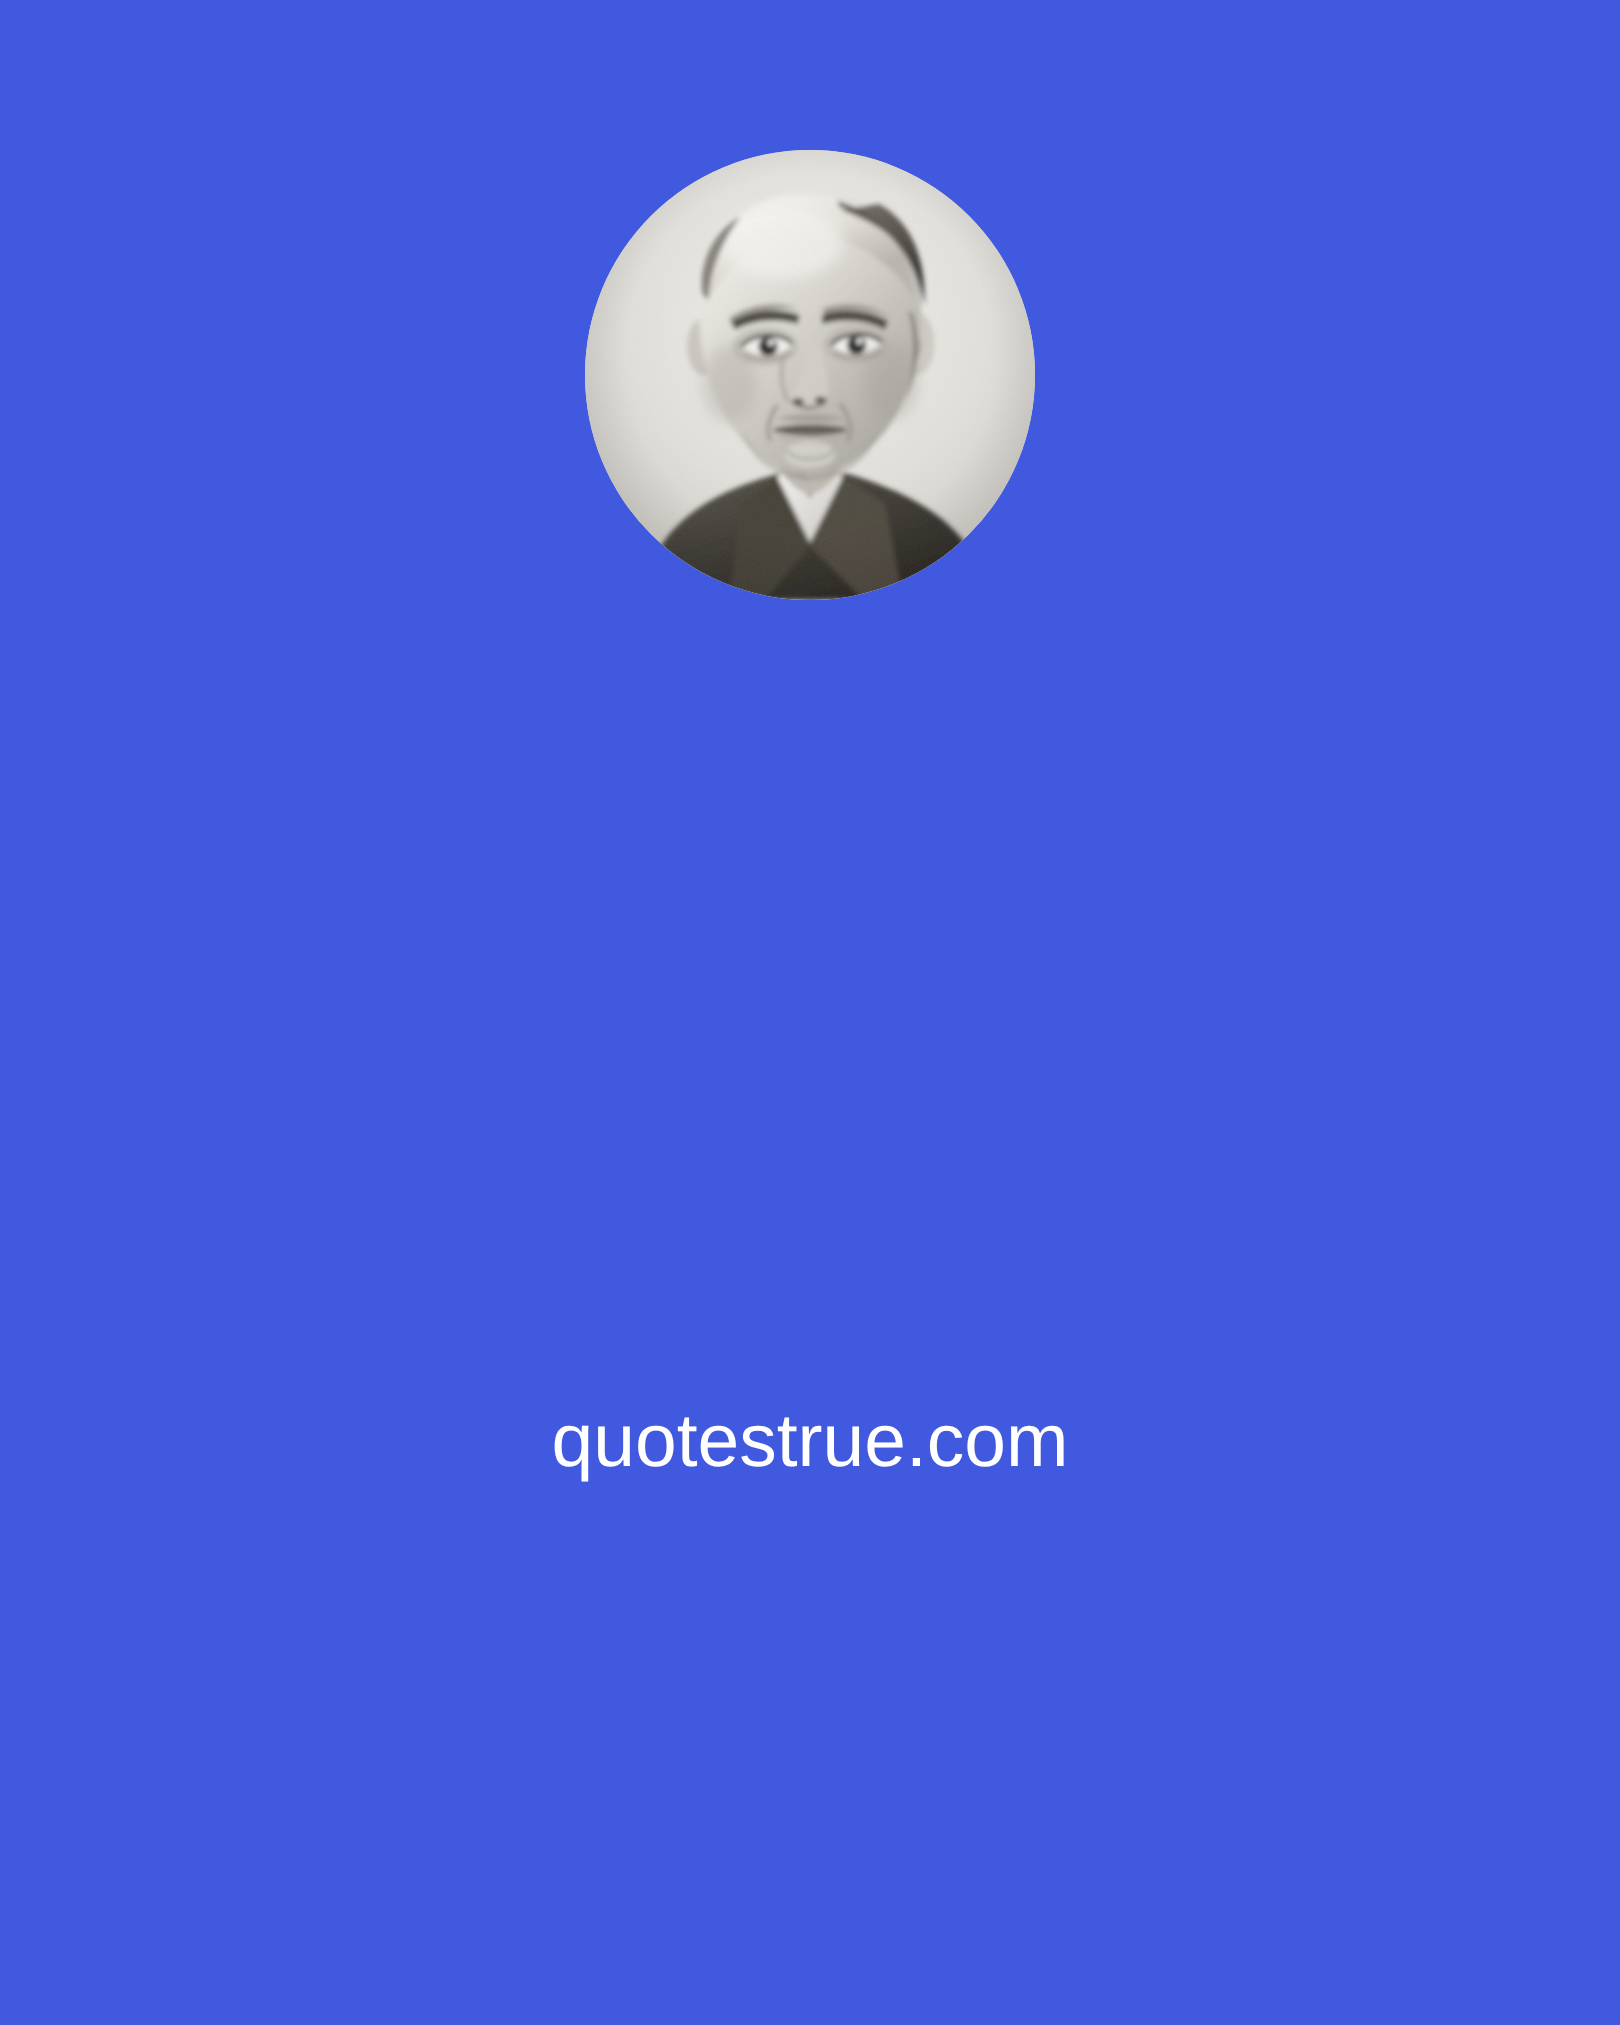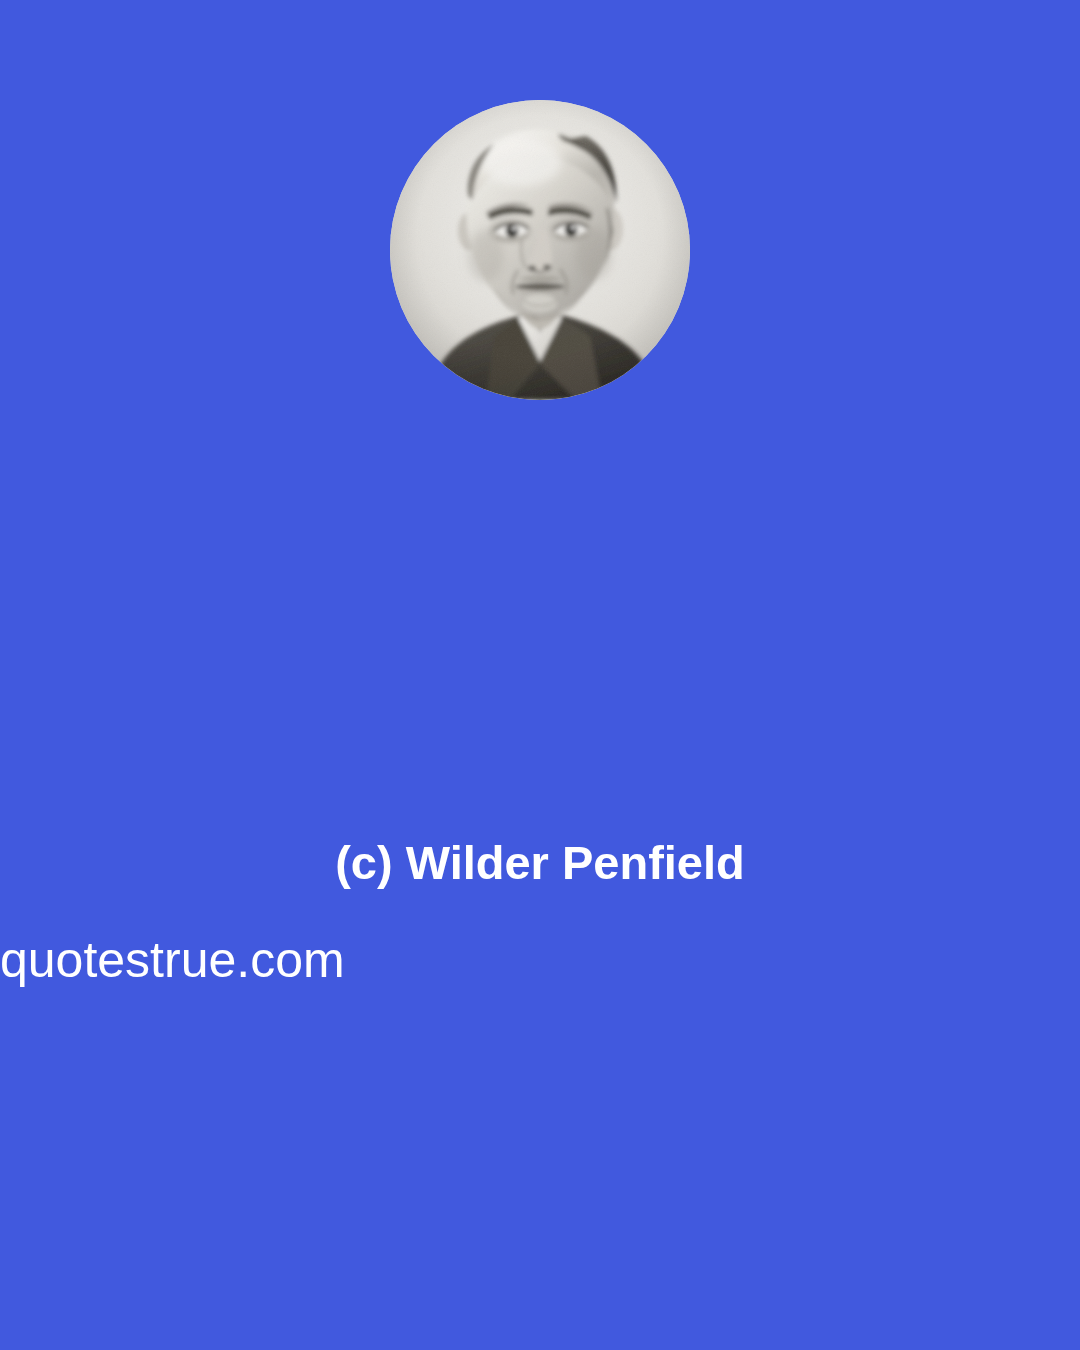--- a/index.html
+++ b/index.html
@@ -74,21 +74,21 @@
     line-height: 58px;
     white-space: nowrap;
   }
 
   
   #website {
     position: absolute;
     left: 0;
     top: 930px;
     width: 1080px;
-    text-align: left;
+    text-align: center;
     color: #ffffff;
     font-family: "Liberation Sans", sans-serif;
     font-weight: 400;
     font-size: 50px;
     line-height: 60px;
     white-space: nowrap;
   }
 </style>
 </head>
 <body>
@@ -228,17 +228,16 @@
       <rect x="0" y="0" width="300" height="300" filter="url(#grain)" opacity="0.5"></rect>
       <radialGradient id="vig" cx="50%" cy="46%" r="62%">
         <stop offset="66%" stop-color="#000000" stop-opacity="0"></stop>
         <stop offset="100%" stop-color="#000000" stop-opacity="0.14"></stop>
       </radialGradient>
       <rect x="0" y="0" width="300" height="300" fill="url(#vig)"></rect>
     </svg>
   </div>
 
 
-  <div id="attribution">(c) Wilder Penfield</div>
 
   <div id="website">quotestrue.com</div>
 
 </div>
 
 </body></html>

